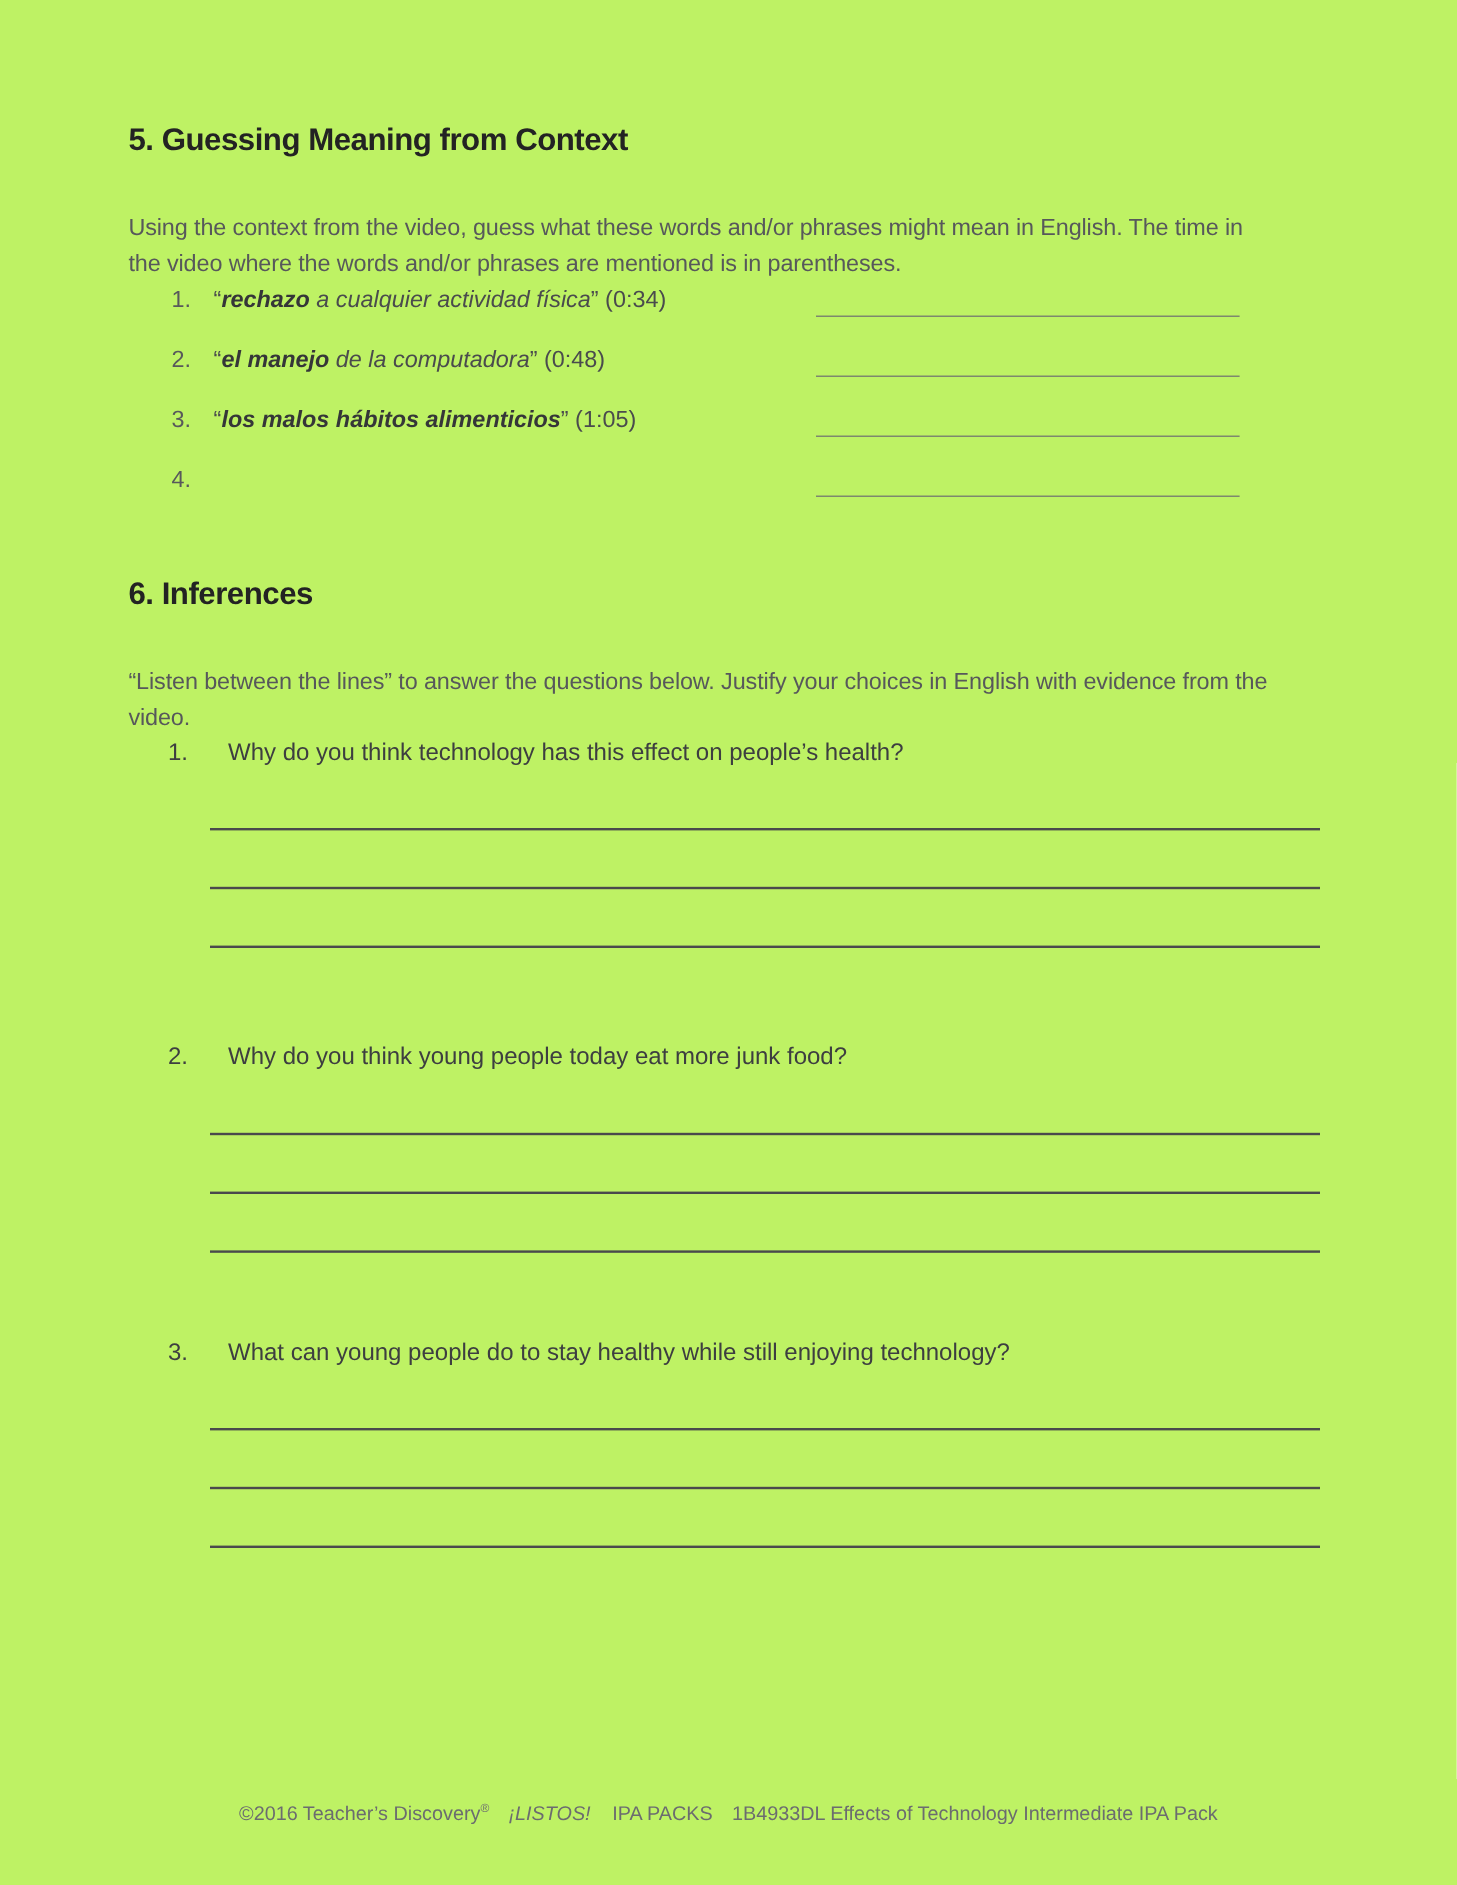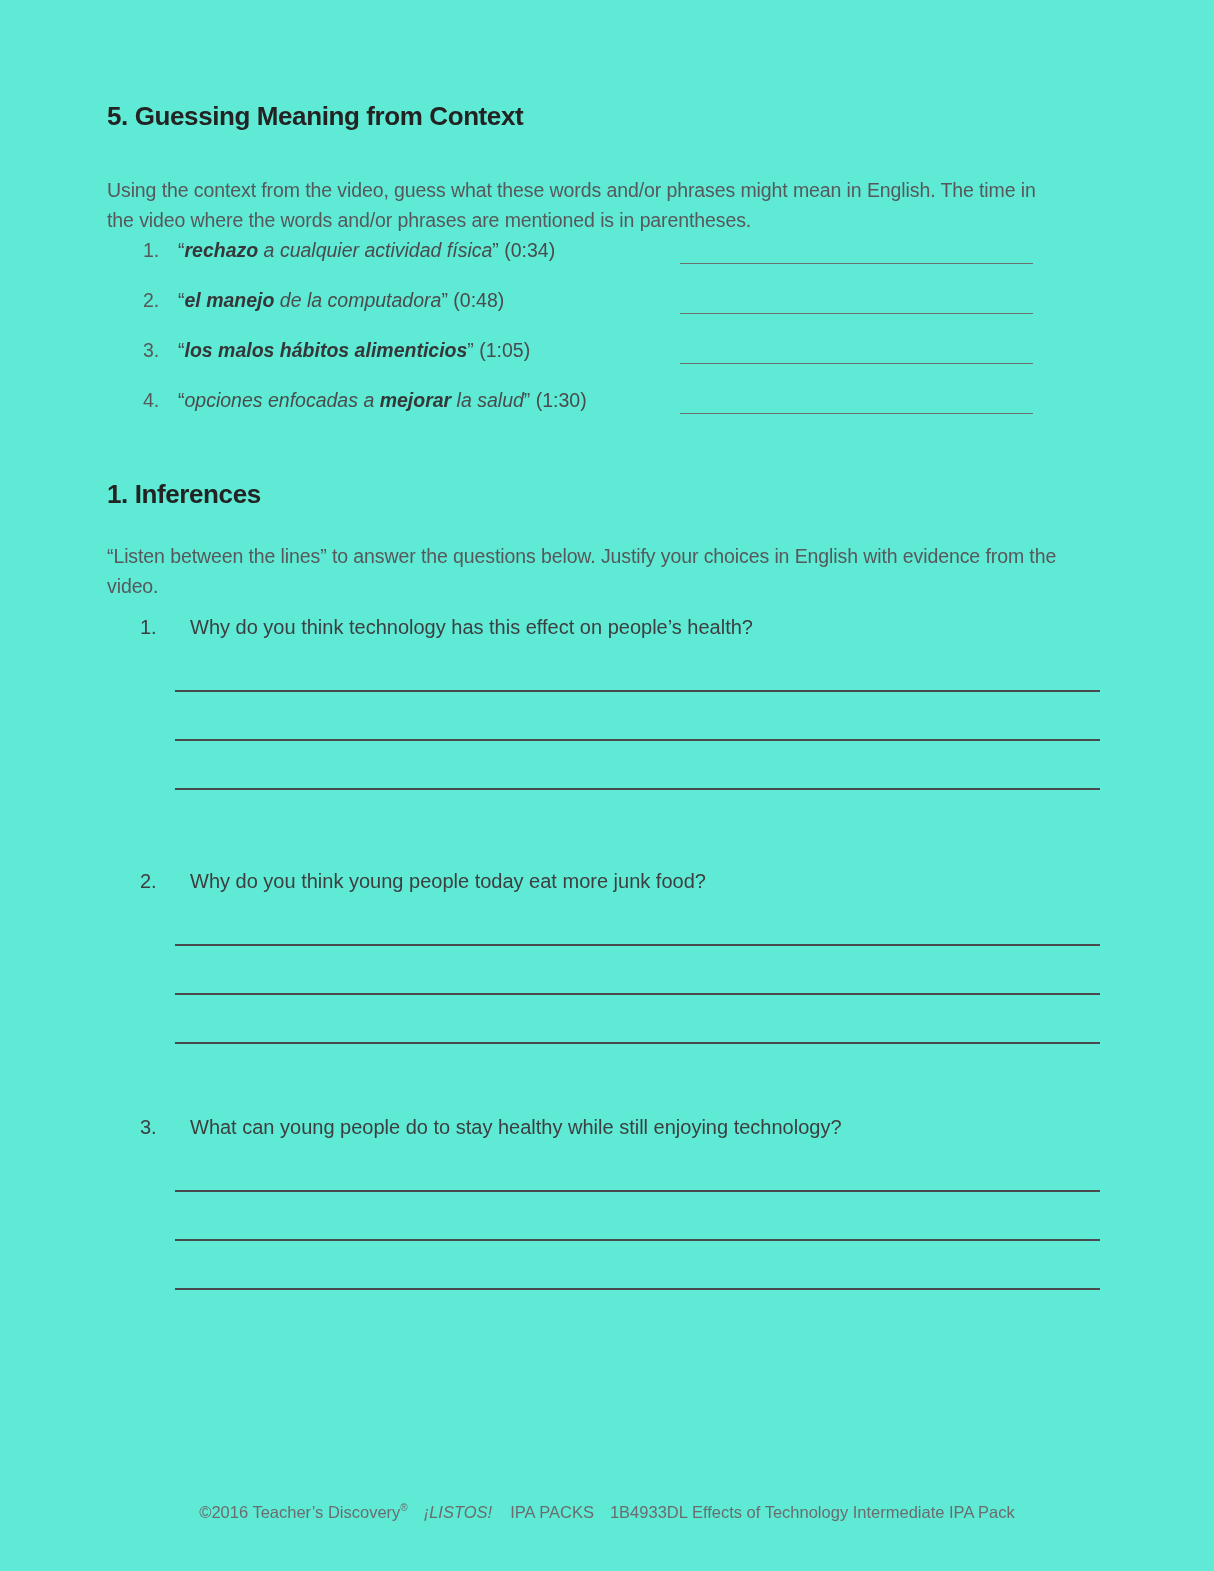--- a/index.html
+++ b/index.html
@@ -1,36 +1,36 @@
 <!DOCTYPE html>
 <html><head>
 <meta charset="utf-8">
 <style>
   html,body{margin:0;padding:0;background:#ffffff;}
   .page{
     position:relative;
     width:1214px;height:1571px;
-    background:#5eead4;
+    background:#bef264;
     font-family:"Liberation Sans", sans-serif;
     overflow:hidden;
   }
   .section-heading{
     position:absolute;left:107px;margin:0;
     font-size:26px;font-weight:700;color:#232323;
     letter-spacing:-0.4px;
   }
   #sec5-heading{top:101px;}
   #sec6-heading{top:479px;}
   .instructions{
     position:absolute;left:107px;width:960px;
     font-size:19.5px;line-height:30px;color:#57585b;
     letter-spacing:-0.1px;
   }
   #sec5-instr{top:155px;}
-  #sec6-instr{top:521px;}
+  #sec6-instr{top:533px;}
 
   
   #items{position:absolute;top:237px;left:107px;width:1000px;}
   .item{
     position:relative;height:50px;display:flex;align-items:flex-start;
     font-size:19.5px;color:#4a4b4d;line-height:26px;
   }
   .item-num{margin-left:36px;width:35px;flex:none;color:#58595b;}
   .item-phrase{white-space:nowrap;color:#4a4b4d;}
   .seg-bi{font-weight:700;font-style:italic;color:#353638;}
@@ -86,26 +86,25 @@
         <span class="item-phrase"><span class="seg-plain">“</span><span class="seg-bi">el manejo</span><span class="seg-i"> de la computadora</span><span class="seg-plain">” </span><span class="seg-plain">(0:48)</span></span>
         <div class="item-blank"></div>
       </div>
       <div class="item">
         <span class="item-num">3.</span>
         <span class="item-phrase"><span class="seg-plain">“</span><span class="seg-bi">los malos hábitos alimenticios</span><span class="seg-plain">” </span><span class="seg-plain">(1:05)</span></span>
         <div class="item-blank"></div>
       </div>
       <div class="item">
         <span class="item-num">4.</span>
-        <span class="item-phrase"><span class="seg-plain">“</span><span class="seg-i">opciones enfocadas a </span><span class="seg-bi">mejorar</span><span class="seg-i"> la salud</span><span class="seg-plain">” </span><span class="seg-plain">(1:30)</span></span>
         <div class="item-blank"></div>
       </div>
     </div>
 
-  <h2 class="section-heading" id="sec6-heading">1. Inferences</h2>
+  <h2 class="section-heading" id="sec6-heading">6. Inferences</h2>
 
   <p class="instructions" id="sec6-instr">“Listen between the lines” to answer the questions below. Justify your choices in English with evidence from the video.</p>
 
   <div id="questions">
       <div class="question q1">
         <div class="q-row">
           <span class="q-num">1.</span>
           <span class="q-text">Why do you think technology has this effect on people’s health?</span>
         </div>
         <div class="answer-line"></div>

